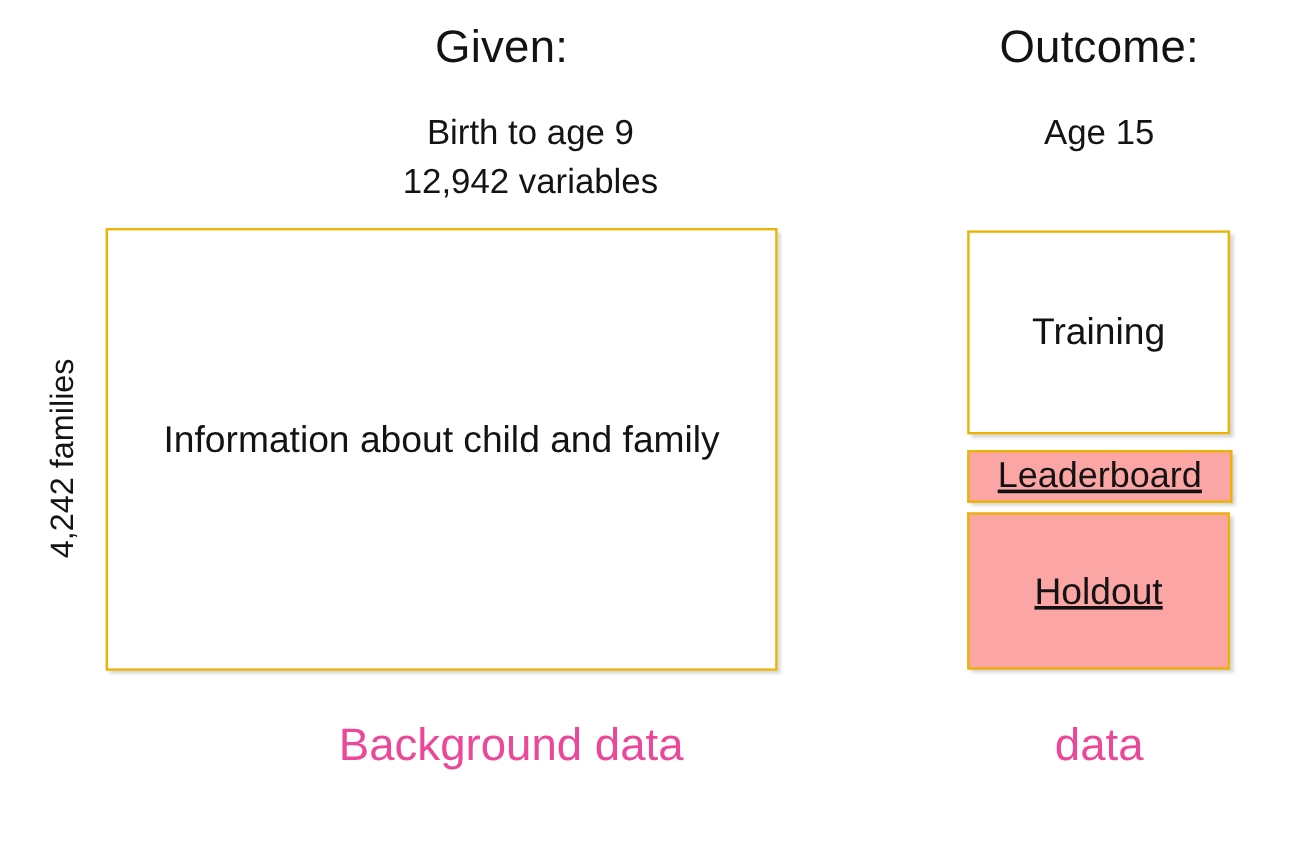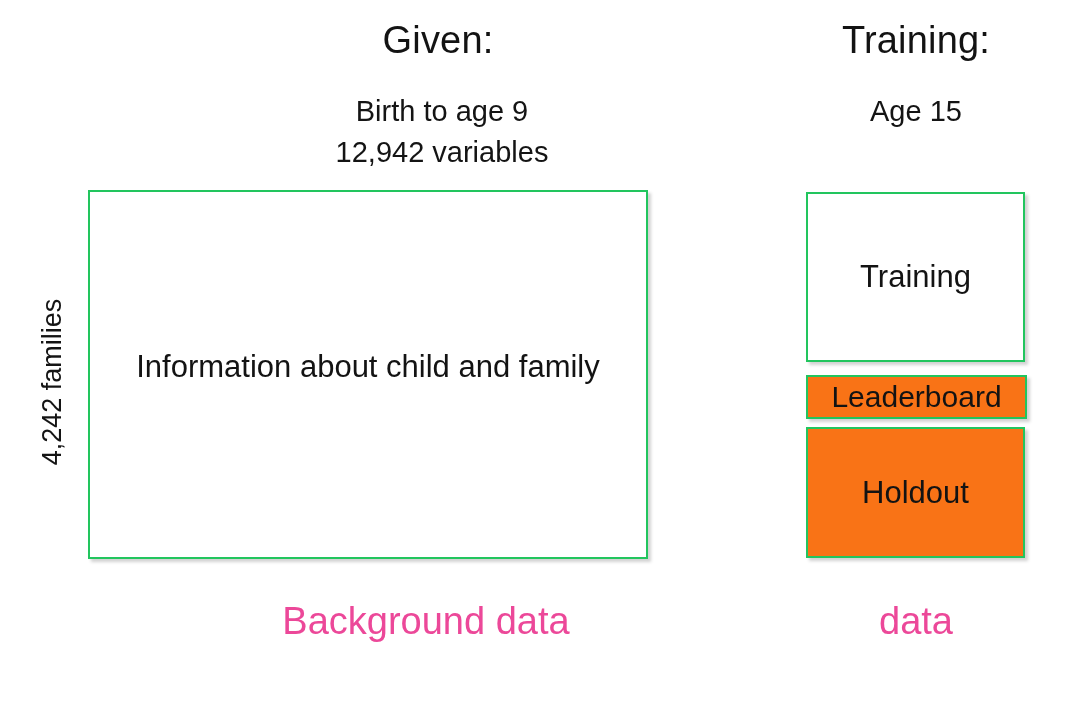--- a/index.html
+++ b/index.html
@@ -40,30 +40,31 @@
   .col-caption {
     font-size: 38px;
     line-height: 46px;
     color: #ec4899;
   }
 
   
   .box {
     position: absolute;
     box-sizing: border-box;
-    border: 2px solid #22c55e;
+    border: 2px solid #eab308;
     background: #ffffff;
     box-shadow: 3px 3px 3px rgba(0,0,0,0.18);
     display: flex;
     align-items: center;
     justify-content: center;
     text-align: right;
   }
   .box.shaded {
-    background: #f97316;
+    background: #fca5a5;
+    text-decoration: underline;
   }
   .box-label {
     font-size: 31px;
     line-height: 36px;
     color: #131313;
     white-space: nowrap;
   }
 
   
   #background-box {
@@ -109,21 +110,21 @@
     font-size: 30px;
   }
   #holdout-box {
     left: 806px;
     top: 427px;
     width: 219px;
     height: 131px;
   }
 
   
-  #given-header   { left: 100px;  top: 18px;  width: 676px; text-align: center; }
+  #given-header   { left: 80px;  top: 18px;  width: 676px; text-align: center; }
   #given-sub      { left: 104px;  top: 91px;  width: 676px; }
   #predict-header { left: 790px; top: 18px;  width: 252px; }
   #predict-sub    { left: 790px; top: 91px;  width: 252px; }
 
   #background-caption { left: 88px;  top: 598px; width: 676px; }
   #outcome-caption    { left: 790px; top: 598px; width: 252px; }
 </style>
 </head>
 <body>
 
@@ -137,21 +138,21 @@
   </div>
 
   <div class="box" id="background-box">
     <span class="box-label">Information about child and family</span>
   </div>
 
   <div id="families-label">4,242 families</div>
 
   <div class="abs ctr col-caption" id="background-caption">Background data</div>
 
-  <div class="abs ctr col-header" id="predict-header">Training:</div>
+  <div class="abs ctr col-header" id="predict-header">Outcome:</div>
 
   <div class="abs ctr col-sub" id="predict-sub">
     <div>Age 15</div>
   </div>
 
   <div class="box" id="training-box">
     <span class="box-label">Training</span>
   </div>
 
   <div class="box shaded" id="leaderboard-box">

